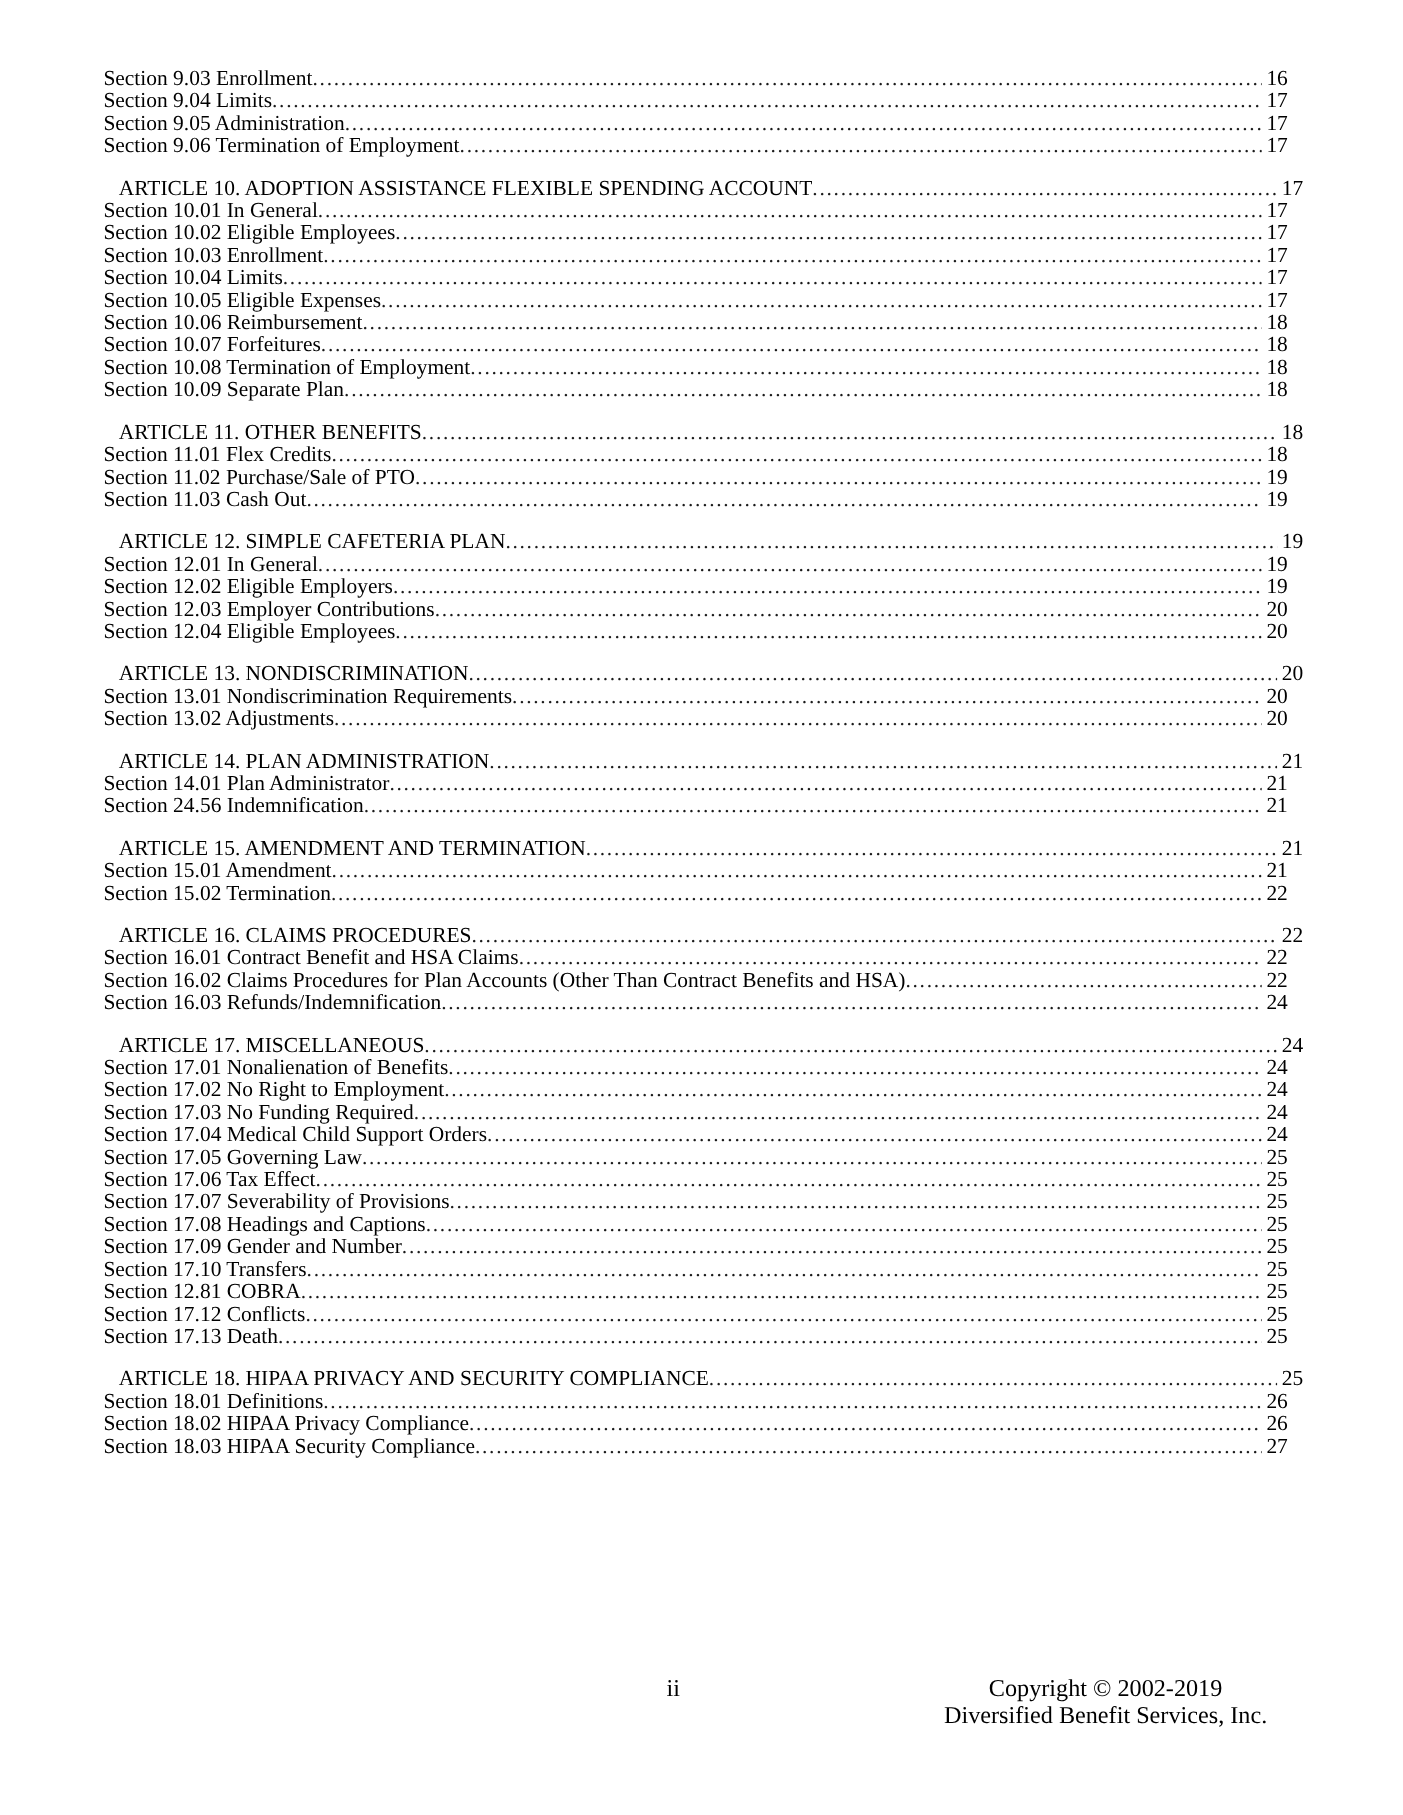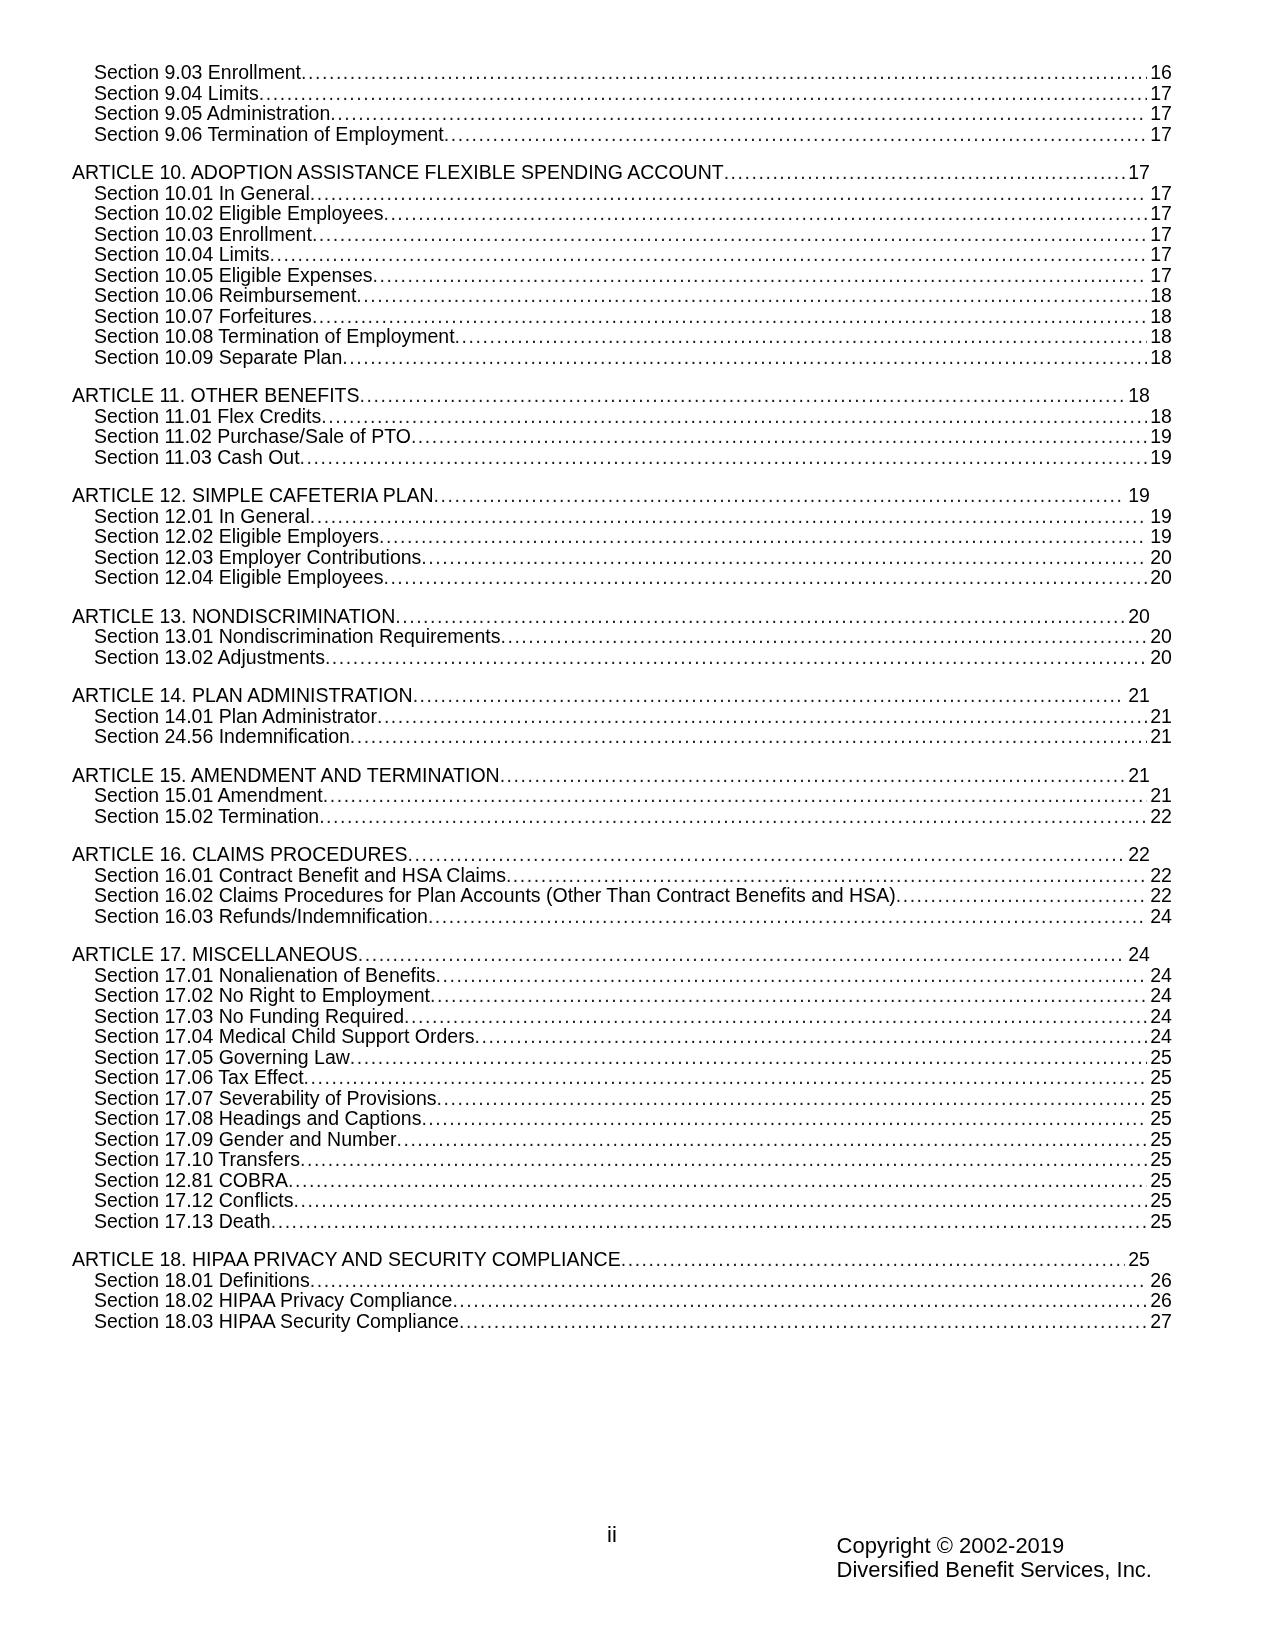--- a/index.html
+++ b/index.html
@@ -6,41 +6,42 @@
     margin: 0;
     padding: 0;
     background: #ffffff;
   }
   .page {
     position: relative;
     width: 1275px;
     height: 1650px;
     background: #ffffff;
     box-sizing: border-box;
-    font-family: Liberation Sans, sans-serif;
+    font-family: Liberation Serif, serif;
     color: #000000;
     overflow: hidden;
   }
   .toc {
     position: absolute;
     left: 72px;
     top: 62px;
     width: 1080px;
   }
   .toc-row {
     display: flex;
     align-items: baseline;
     width: 100%;
     font-size: 19.5px;
     line-height: 20.4px;
     white-space: nowrap;
   }
   .toc-row.article {
     margin-top: 18px;
     padding-left: 0px;
+    margin-left: 36px;
   }
   .toc-row.article:first-child {
     margin-top: 0;
   }
   .toc-row.section {
     padding-left: 22px;
   }
   .row-label {
     flex: 0 0 auto;
   }
@@ -80,22 +81,22 @@
   }
   .footer-pagenum {
     position: absolute;
     left: 50%;
     transform: translateX(-50%);
     top: 0;
   }
   .footer-copy {
     position: absolute;
     right: 0;
-    top: 11px;
-    text-align: left;
+    top: 0;
+    text-align: center;
   }
   .footer-copy div {
     white-space: nowrap;
   }
 </style>
 </head>
 <body>
 
 <div class="page">
 

